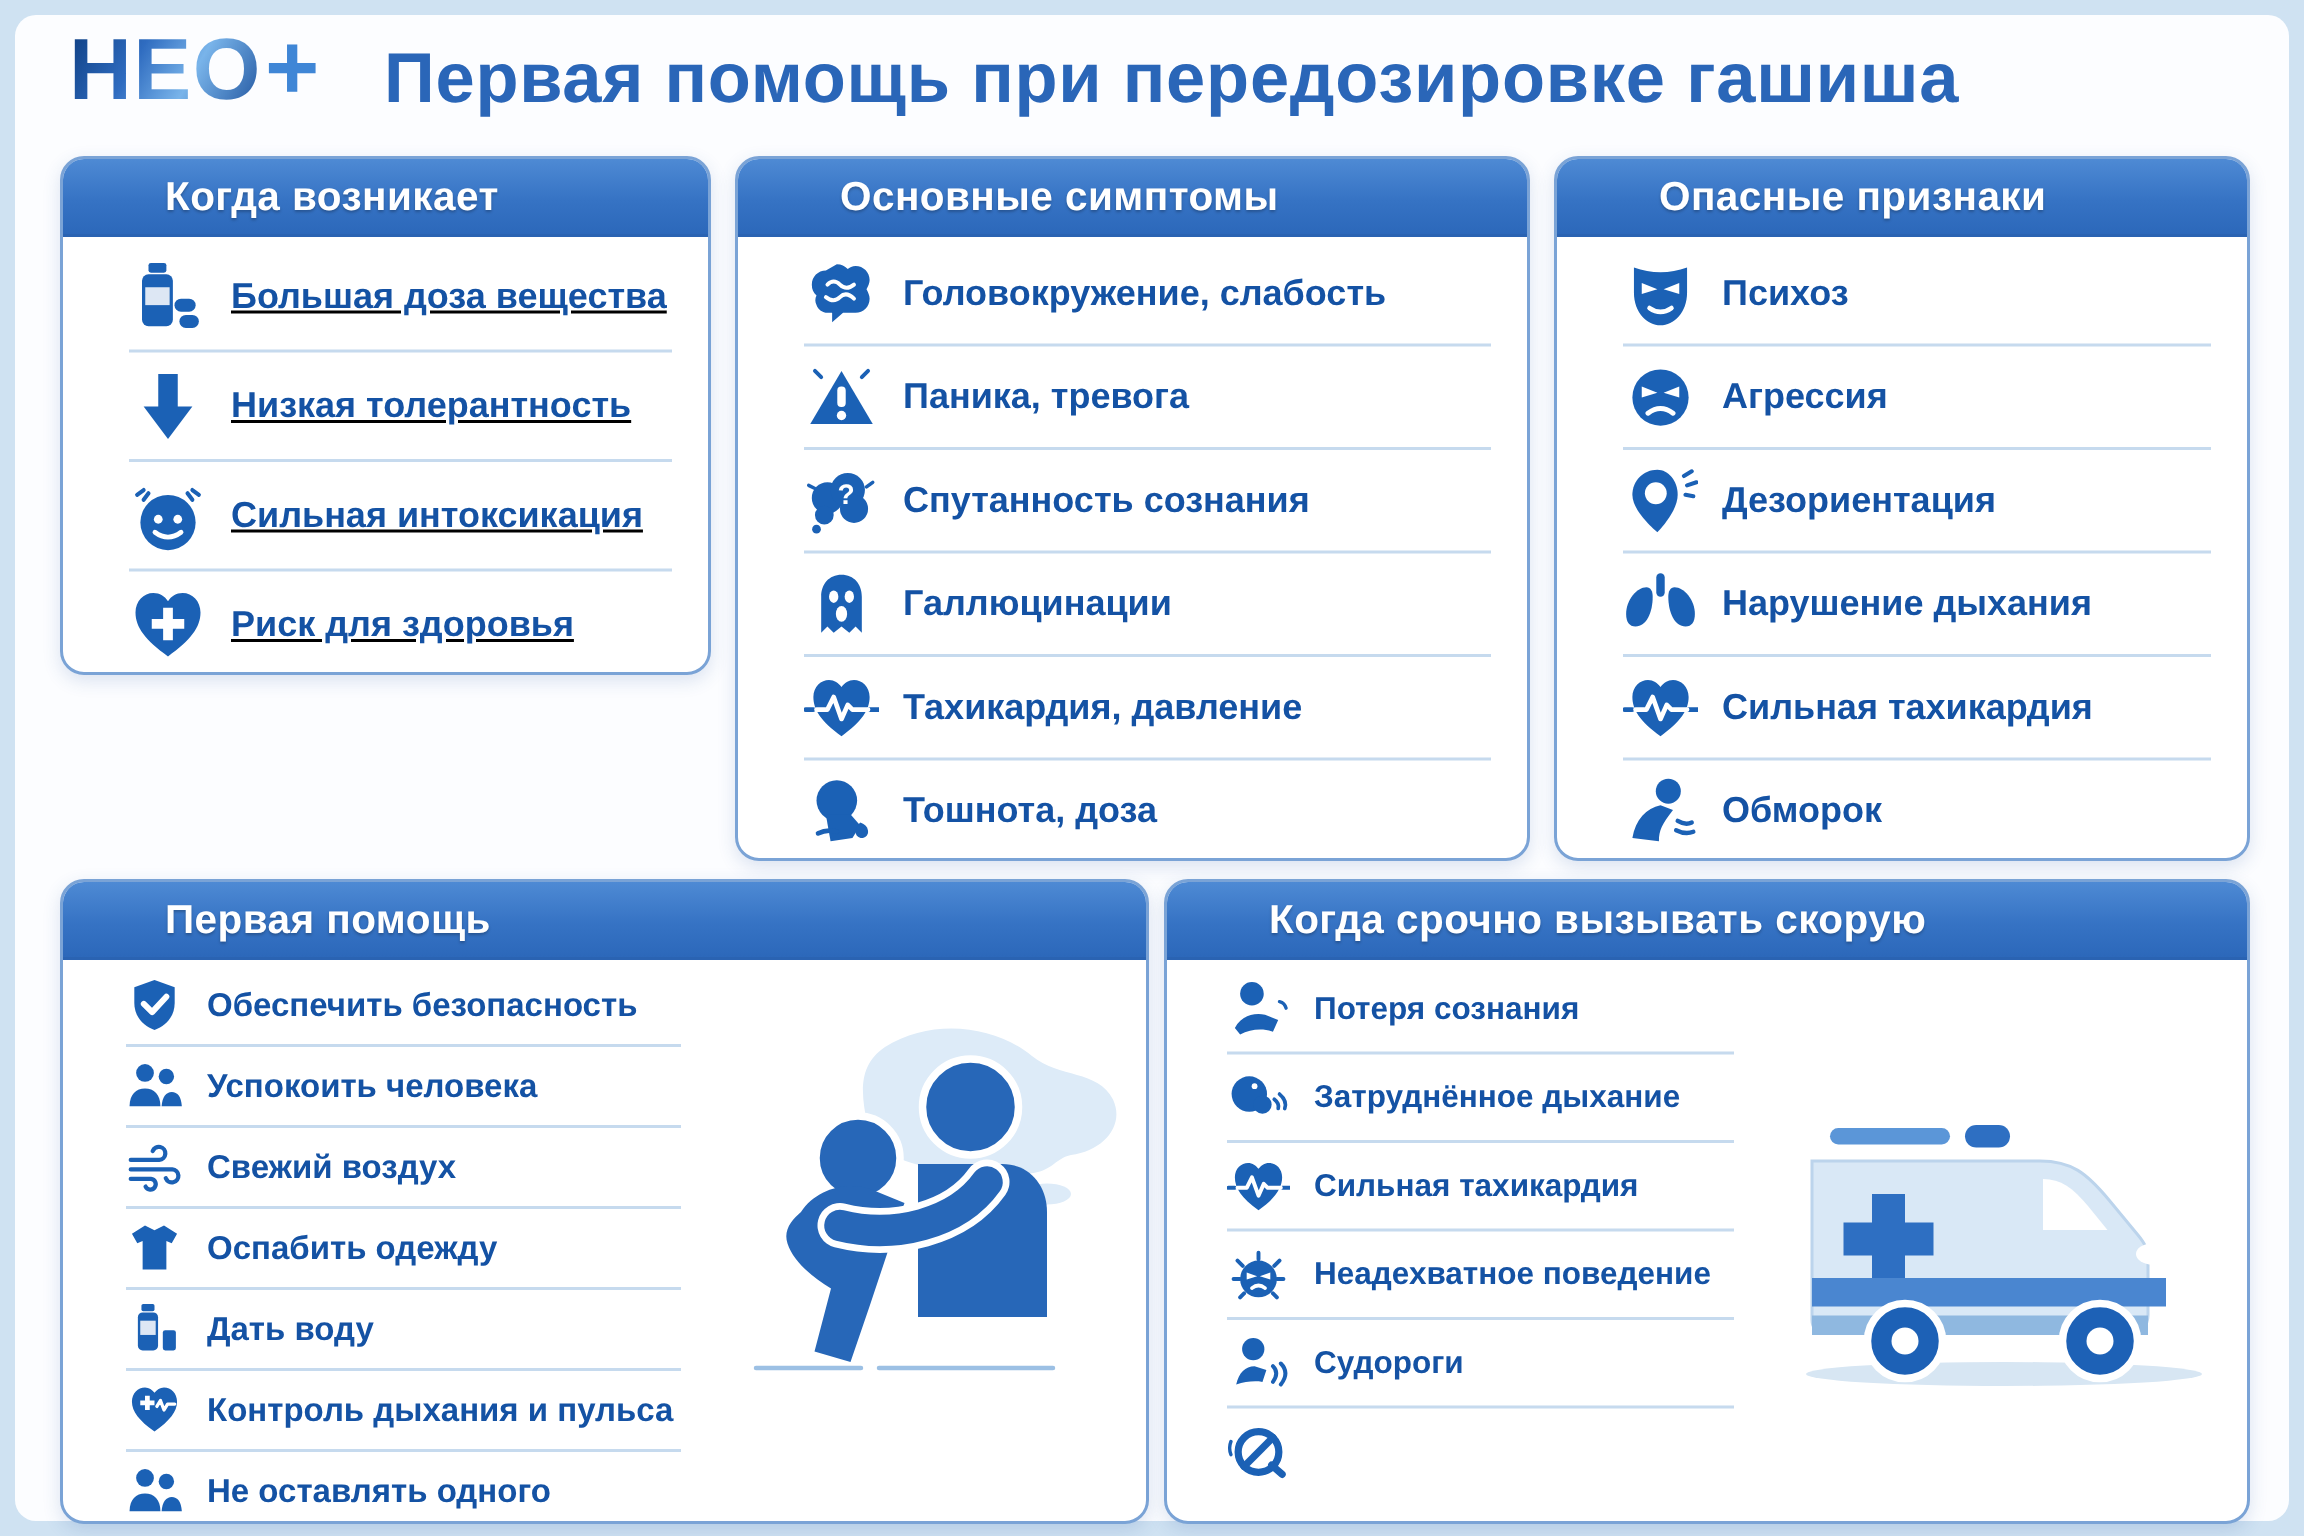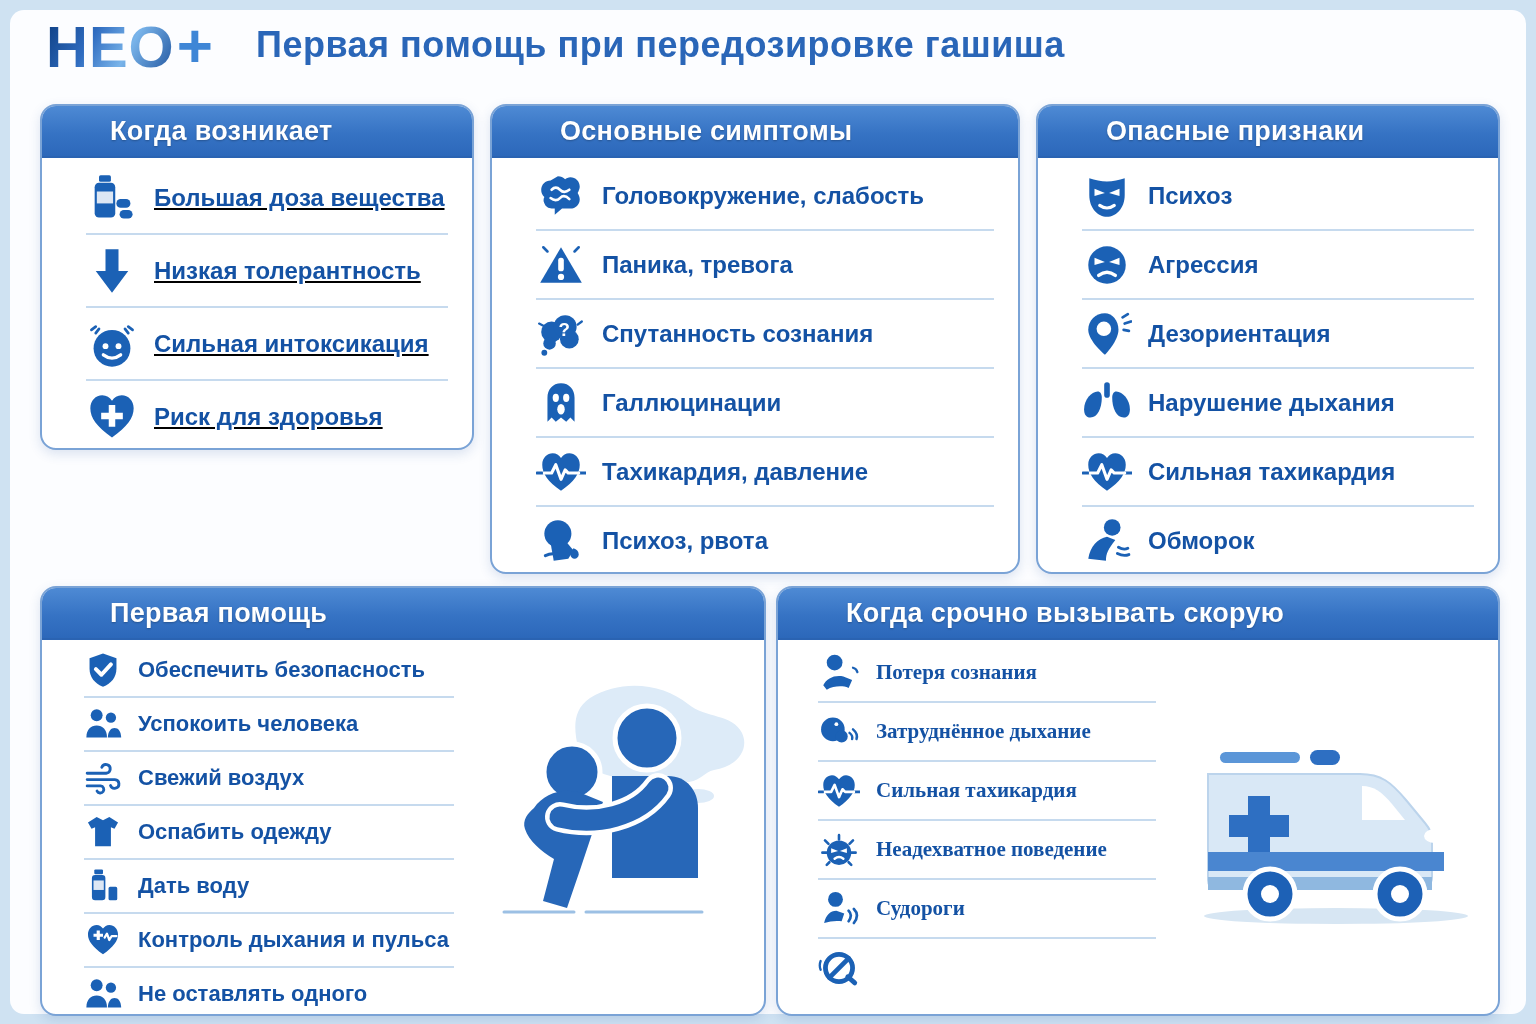--- a/index.html
+++ b/index.html
@@ -12,21 +12,21 @@
   
   .logo{position:absolute;left:46px;top:18px;display:flex;align-items:flex-start;}
   .logo-neo{
     font-size:58px;font-weight:700;letter-spacing:1px;line-height:1;
     background:linear-gradient(120deg,#0d3d80 0%,#2f6cc0 35%,#79b4ea 62%,#1b4f9a 100%);
     -webkit-background-clip:text;background-clip:text;color:transparent;
   }
   .logo-plus{font-size:62px;font-weight:900;line-height:.9;color:#3f86d6;margin-left:2px;}
   h1.title{
     position:absolute;left:256px;top:24px;margin:0;
-    font-size:36px;font-weight:800;color:#2a66b8;letter-spacing:.5px;
+    font-size:47px;font-weight:800;color:#2a66b8;letter-spacing:.5px;
   }
   
   .card{
     position:absolute;background:#fff;border:2px solid #7aa3d6;border-radius:16px;
     box-shadow:0 4px 12px rgba(42,90,160,.16);overflow:hidden;
   }
   .card-head{
     height:50px;background:linear-gradient(180deg,#4e8ad4 0%,#3673c4 55%,#2c68ba 100%);
     display:flex;align-items:center;padding-left:52px;
     border-bottom:2px solid #2a63b2;
@@ -51,21 +51,21 @@
   #card-when .label{font-size:24px;}
   #card-symptoms .row,#card-danger .row{height:67px;}
   #card-symptoms .icon,#card-danger .icon{width:50px;height:50px;}
   #card-symptoms .label,#card-danger .label{font-size:24px;}
   .split-body{display:flex;align-items:flex-start;}
   #card-firstaid .items{flex:0 0 436px;box-sizing:border-box;padding-left:42px;}
   #card-firstaid .row{height:52px;}
   #card-firstaid .icon{width:38px;height:38px;}
   #card-firstaid .label{font-size:22px;}
   #card-ambulance .items{flex:0 0 402px;box-sizing:border-box;padding-left:40px;}
-  #card-ambulance .row{height:57px;font-family:Liberation Serif, serif;}
+  #card-ambulance .row{height:57px;}
   #card-ambulance .icon{width:42px;height:42px;}
   #card-ambulance .label{font-size:21px;}
   .art{flex:1;display:flex;align-items:center;justify-content:center;}
   #card-firstaid .art{padding-top:36px;}
   #card-ambulance .art{padding-top:96px;padding-right:6px;}
 </style>
 </head>
 <body>
 
 <div class="inner-bg"></div>
@@ -187,21 +187,21 @@
       </div>
       <div class="row">
         <span class="icon">
           <svg viewBox="0 0 48 48" fill="currentColor">
             <circle cx="21" cy="17" r="13"></circle>
             <path d="M14 26h16l6 7-5 8-14 2z"></path>
             <path d="M36 31c3 1 5 3 5 6 0 2.5-2 4-4 4s-4-1.5-4-4c0-3 3-6 3-6z"></path>
             <path d="M9 38q6-3 12-1" stroke="currentColor" stroke-width="3" fill="none" stroke-linecap="round"></path>
           </svg>
         </span>
-        <span class="label">Психоз, рвота</span>
+        <span class="label">Тошнота, доза</span>
       </div>
     </div>
 </section>
 
 <section class="card" id="card-danger">
   <div class="card-head">
     <h2>Опасные признаки</h2>
   </div>
   <div class="items">
       <div class="row">

